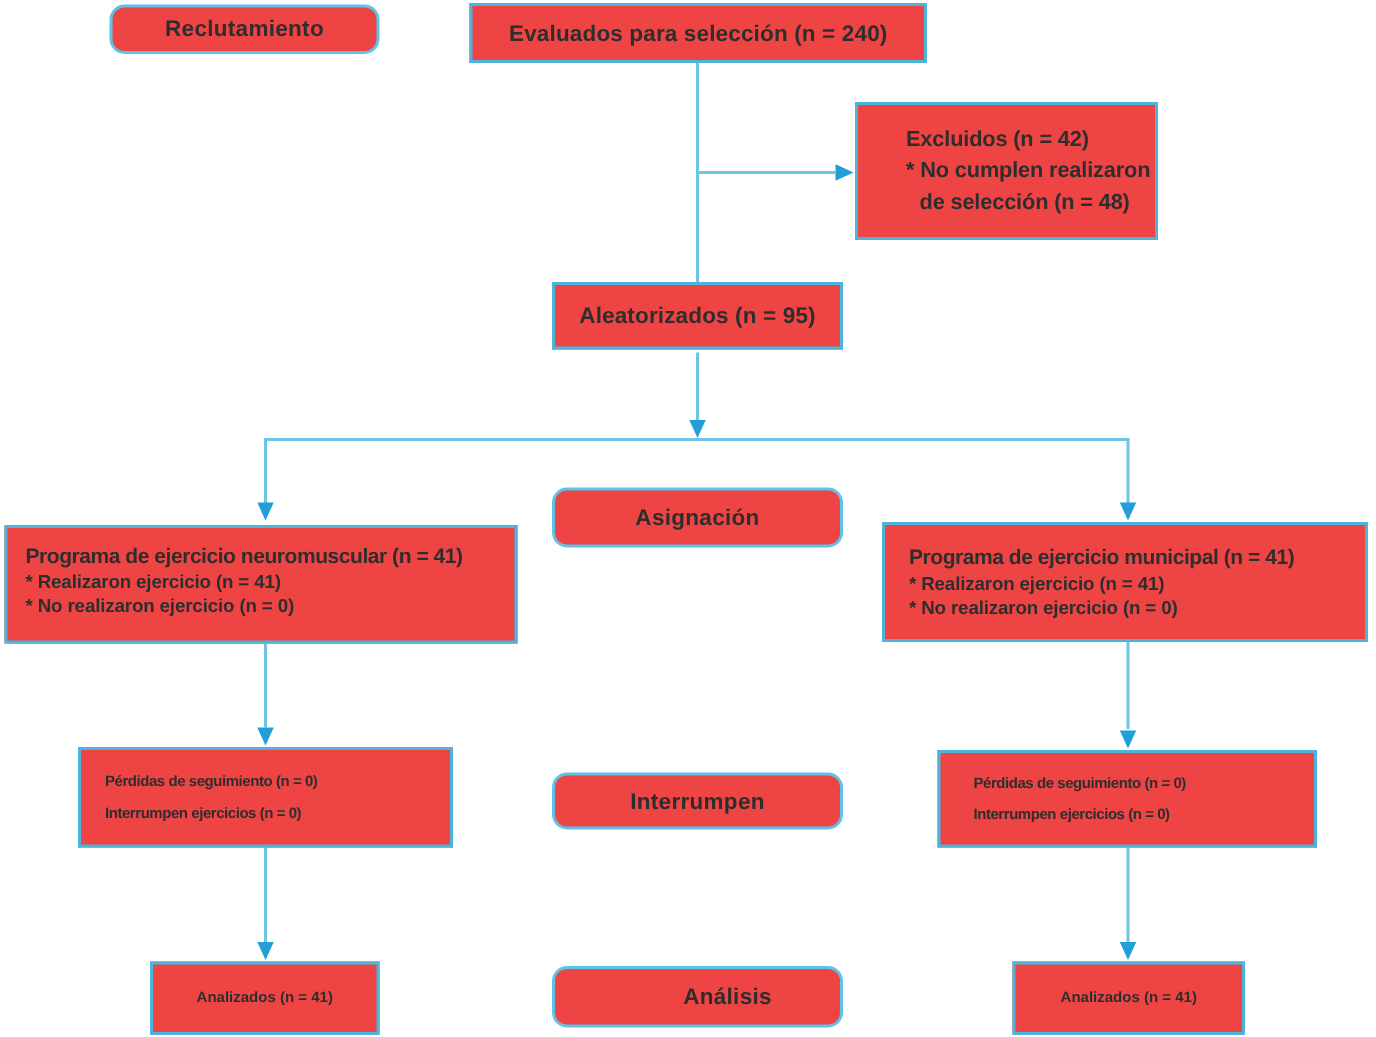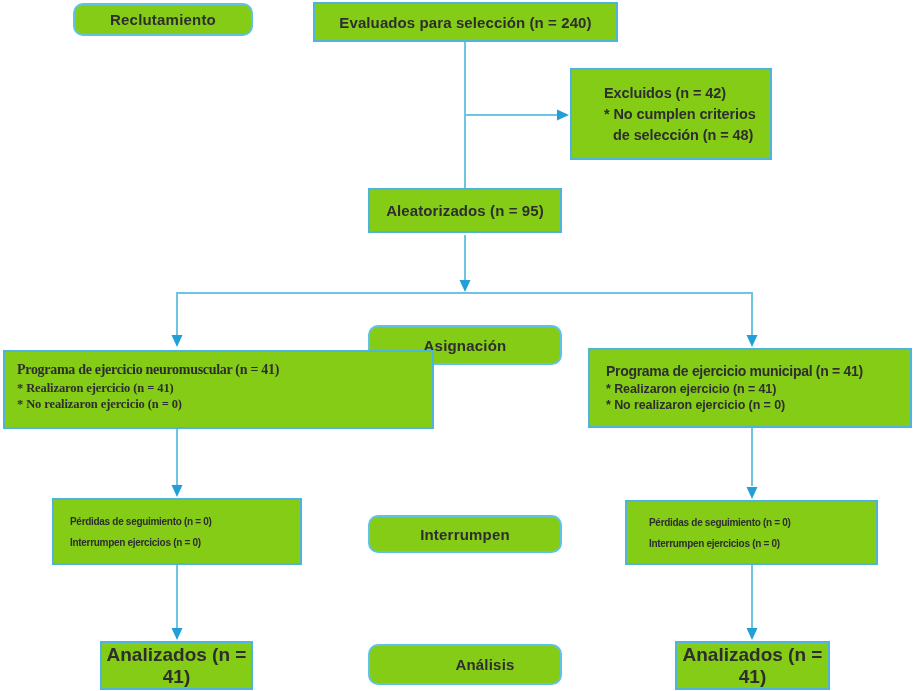--- a/index.html
+++ b/index.html
@@ -13,42 +13,42 @@
   html,body{margin:0;padding:0;background:var(--background);}
   .canvas{
     position:relative;width:917px;height:691px;background:var(--background);
     font-family:"Liberation Sans","DejaVu Sans",sans-serif;
     color:var(--text);overflow:hidden;
   }
   .connectors{position:absolute;left:0;top:0;width:917px;height:691px;}
   .connectors path{stroke:var(--line);stroke-width:2;fill:none;}
   .connectors polygon{fill:var(--arrow);}
   .node{
-    position:absolute;background:#84cc16;border:2px solid var(--box-border);
+    position:absolute;background:#ef4444;border:2px solid var(--box-border);
     box-sizing:border-box;font-weight:bold;color:var(--text);
   }
   .center{display:flex;align-items:center;justify-content:center;text-align:center;}
   .rounded{border:2px solid var(--rounded-border);border-radius:10px;}
   .stage-label{font-size:15px;letter-spacing:.2px;}
   .plain-label{font-size:15px;letter-spacing:.1px;}
-  .small-label{font-size:19px;}
+  .small-label{font-size:10px;}
   .multiline{display:flex;flex-direction:column;justify-content:center;}
   .excl-line{font-size:14.5px;line-height:21px;letter-spacing:-.1px;}
   .excl-indent{padding-left:9px;}
   .group-title{font-size:14px;line-height:20px;letter-spacing:-.3px;white-space:nowrap;}
   .group-bullet{font-size:12.5px;line-height:16px;letter-spacing:-.1px;white-space:nowrap;}
   .seg-line{font-size:10px;line-height:21px;letter-spacing:-.3px;white-space:nowrap;}
 
   
   .pos-reclutamiento{left:73px;top:3px;width:180px;height:33px;}
   .pos-evaluados{left:313px;top:2px;width:305px;height:40px;}
   .pos-excluidos{left:570px;top:68px;width:202px;height:92px;padding-left:32px;}
   .pos-aleatorizados{left:368px;top:188px;width:194px;height:45px;}
   .pos-asignacion{left:368px;top:325px;width:194px;height:40px;}
-  .pos-grupo-izq{left:3px;top:350px;width:431px;height:79px;padding:8px 6px 0 12px;justify-content:flex-start;font-family:Liberation Serif, serif;}
+  .pos-grupo-izq{left:3px;top:350px;width:342px;height:79px;padding:8px 6px 0 12px;justify-content:flex-start;}
   .pos-grupo-der{left:588px;top:348px;width:324px;height:80px;padding:11px 4px 0 16px;justify-content:flex-start;}
   .pos-seg-izq{left:52px;top:498px;width:250px;height:67px;padding-left:16px;}
   .pos-seguimiento{left:368px;top:515px;width:194px;height:38px;}
   .pos-seg-der{left:625px;top:500px;width:253px;height:65px;padding-left:22px;}
   .pos-analizados-izq{left:100px;top:641px;width:153px;height:49px;}
   .pos-analisis{left:368px;top:644px;width:194px;height:41px;padding-left:40px;}
   .pos-analizados-der{left:675px;top:641px;width:155px;height:49px;}
 </style>
 </head>
 <body>
@@ -78,21 +78,21 @@
   <div class="node rounded center pos-reclutamiento">
     <span class="stage-label">Reclutamiento</span>
   </div>
 
   <div class="node center pos-evaluados">
     <span class="plain-label">Evaluados para selección (n = 240)</span>
   </div>
 
   <div class="node multiline pos-excluidos">
     <span class="excl-line">Excluidos (n = 42)</span>
-    <span class="excl-line">* No cumplen criterios</span>
+    <span class="excl-line">* No cumplen realizaron</span>
     <span class="excl-line excl-indent">de selección (n = 48)</span>
   </div>
 
   <div class="node center pos-aleatorizados">
     <span class="plain-label">Aleatorizados (n = 95)</span>
   </div>
 
   <div class="node rounded center pos-asignacion">
     <span class="stage-label">Asignación</span>
   </div>

